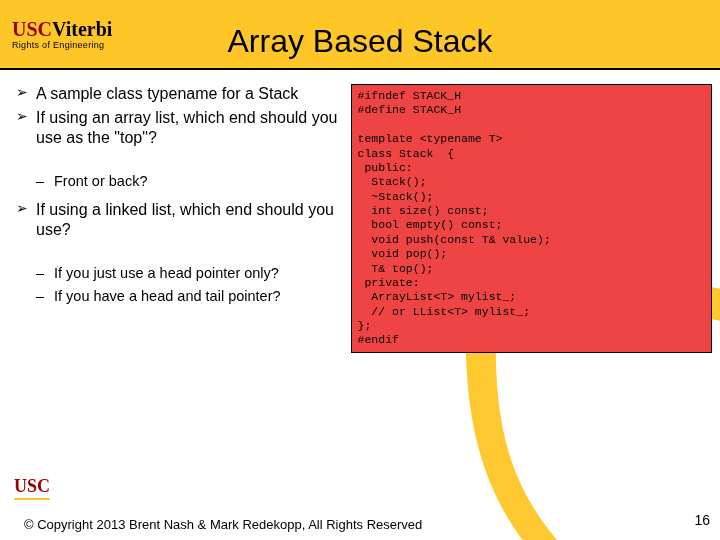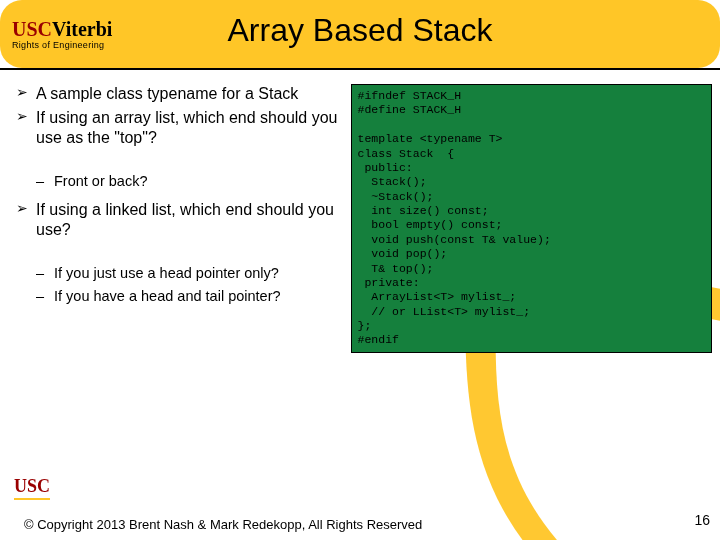--- a/index.html
+++ b/index.html
@@ -11,21 +11,20 @@
     position: relative;
     overflow: hidden;
   }
   .header-bar {
     height: 68px;
     background: #ffc627;
     display: flex;
     align-items: center;
     padding-left: 12px;
     position: relative;
-    border-radius: 22px;
   }
   .logo-block {
     display: flex;
     flex-direction: column;
     align-items: flex-start;
     line-height: 1;
   }
   .logo-top {
     font-family: "Times New Roman", serif;
     font-size: 20px;
@@ -39,21 +38,21 @@
     margin-top: 2px;
     letter-spacing: 0.3px;
   }
   .slide-title {
     position: absolute;
     left: 0; right: 0;
     text-align: center;
     font-size: 32px;
     color: #000;
     font-family: Arial, sans-serif;
-    top: 12px;
+    top: 23px;
   }
   .underline {
     height: 2px;
     background: #000;
     width: 100%;
   }
   .content {
     display: flex;
     padding: 14px 8px 0 16px;
     align-items: flex-start;
@@ -97,21 +96,21 @@
   .sub-list > li::before {
     content: "–";
     position: absolute;
     left: 0;
     top: 0;
   }
   .code-box {
     margin-left: 10px;
     width: 378px;
     border: 1px solid #000;
-    background: #15803d;
+    background: #ef4444;
     padding: 4px 6px;
     font-family: "Courier New", monospace;
     font-size: 11.5px;
     line-height: 1.25;
     white-space: pre;
     color: #000;
   }
   .watermark {
     position: absolute;
     right: -110px;

